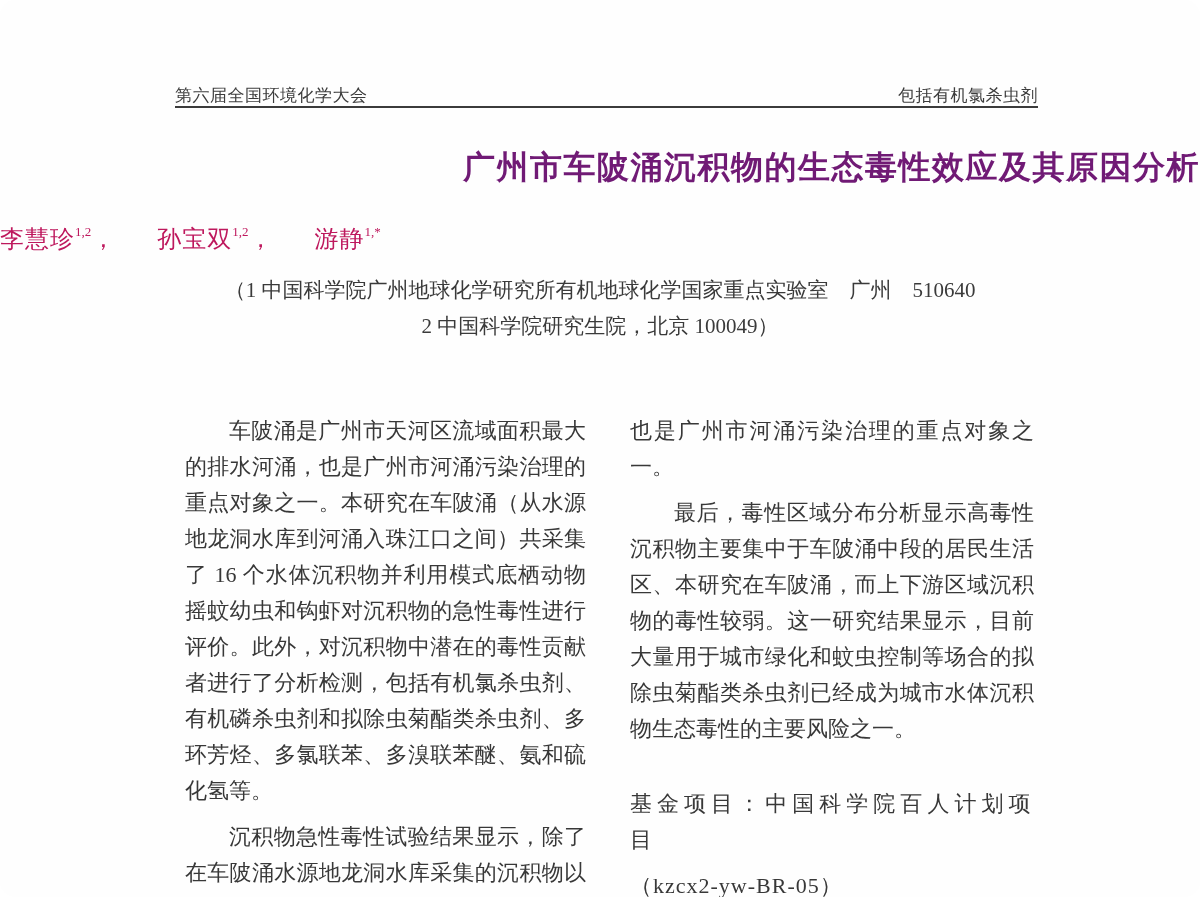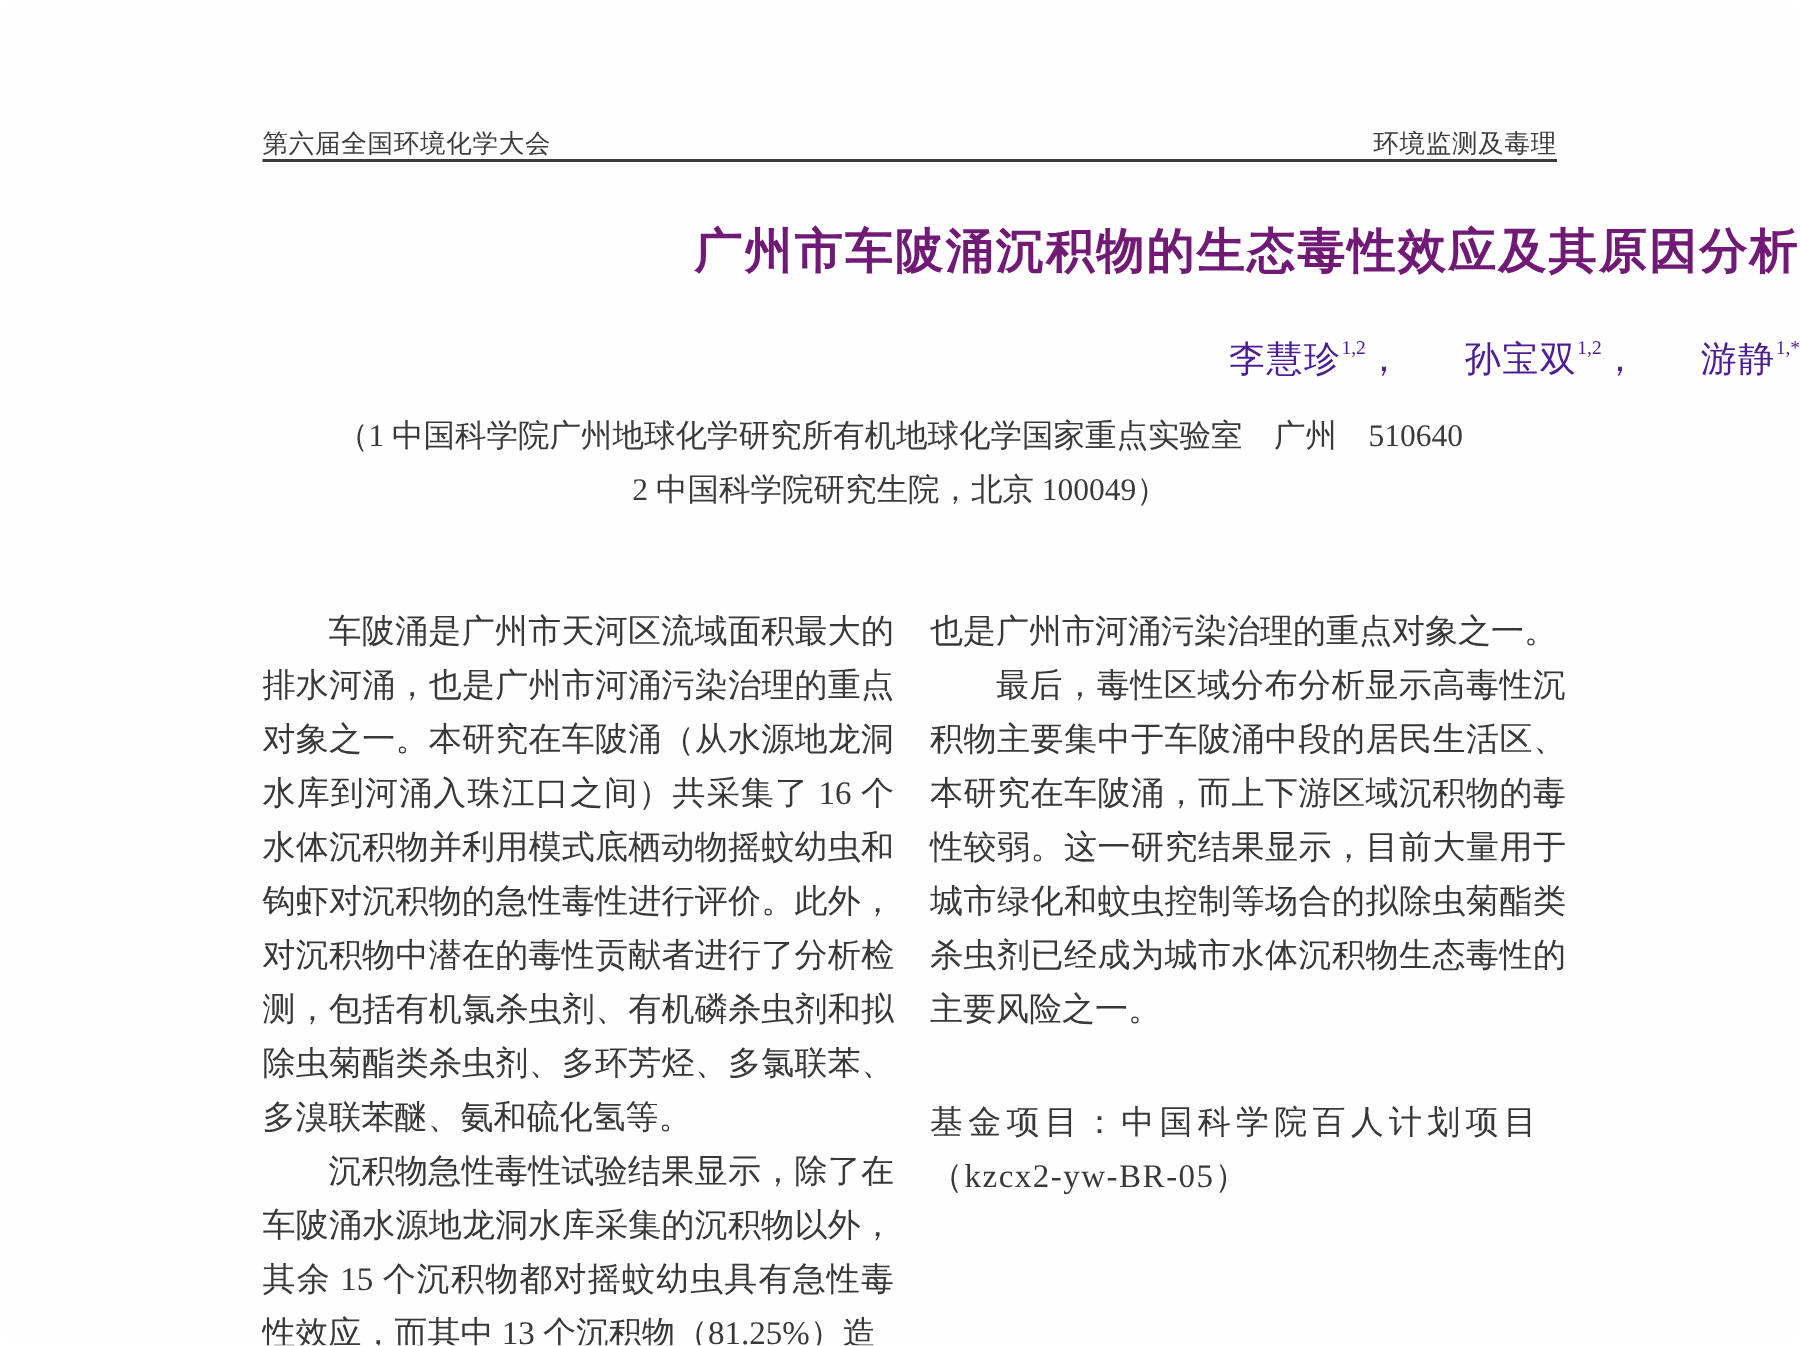--- a/index.html
+++ b/index.html
@@ -51,24 +51,24 @@
     font-weight: bold;
     letter-spacing: 1.5px;
     color: #701a75;
   }
 
   .authors {
     position: absolute;
     top: 223px;
     left: 0;
     width: 1200px;
-    text-align: right;
+    text-align: left;
     font-size: 24px;
     letter-spacing: 1px;
-    color: #4c1d95;
+    color: #be185d;
   }
   .authors sup {
     font-size: 13px;
     position: relative;
     top: -2px;
     letter-spacing: 0;
   }
   .author-sep {
     display: inline-block;
     margin-right: 34px;
@@ -89,36 +89,36 @@
   .col {
     position: absolute;
     top: 403px;
     font-size: 22px;
     line-height: 36px;
     text-align: justify;
     color: #383838;
   }
   .col-left  { left: 175px; width: 421px; }
   .col-right { left: 620px; width: 424px; }
-  .col p { margin: 0; }
+  .col p { margin: 10px; }
   .p-indent { text-indent: 2em; }
   .p-noindent { text-indent: 0; }
 
   .funding { margin-top: 39px; }
   .funding .fund-line1 { letter-spacing: 3.5px; }
   .funding .fund-line2 { letter-spacing: 1px; }
 </style>
 </head>
 <body>
 
 <div class="page">
 
   <div class="running-head">
     <span>第六届全国环境化学大会</span>
-    <span>环境监测及毒理</span>
+    <span>包括有机氯杀虫剂</span>
   </div>
   <div class="head-rule"></div>
 
   <h1 class="title">广州市车陂涌沉积物的生态毒性效应及其原因分析</h1>
 
   <div class="authors">
     <span>李慧珍</span><sup>1,2</sup><span class="author-sep">，</span>
     <span>孙宝双</span><sup>1,2</sup><span class="author-sep">，</span>
     <span>游静</span><sup>1,*</sup>
   </div>

